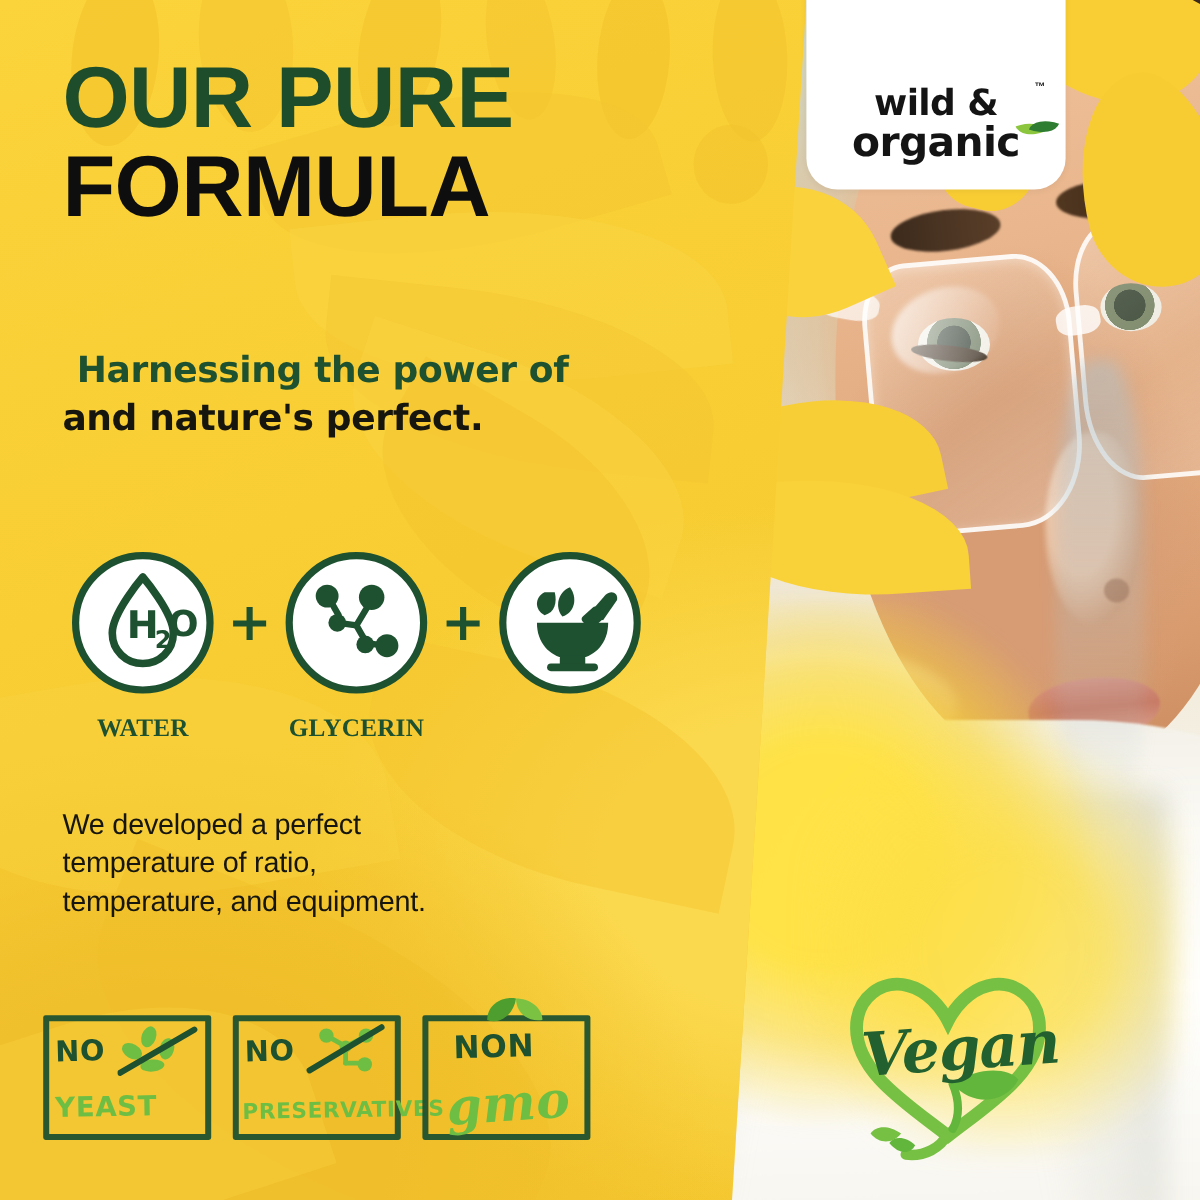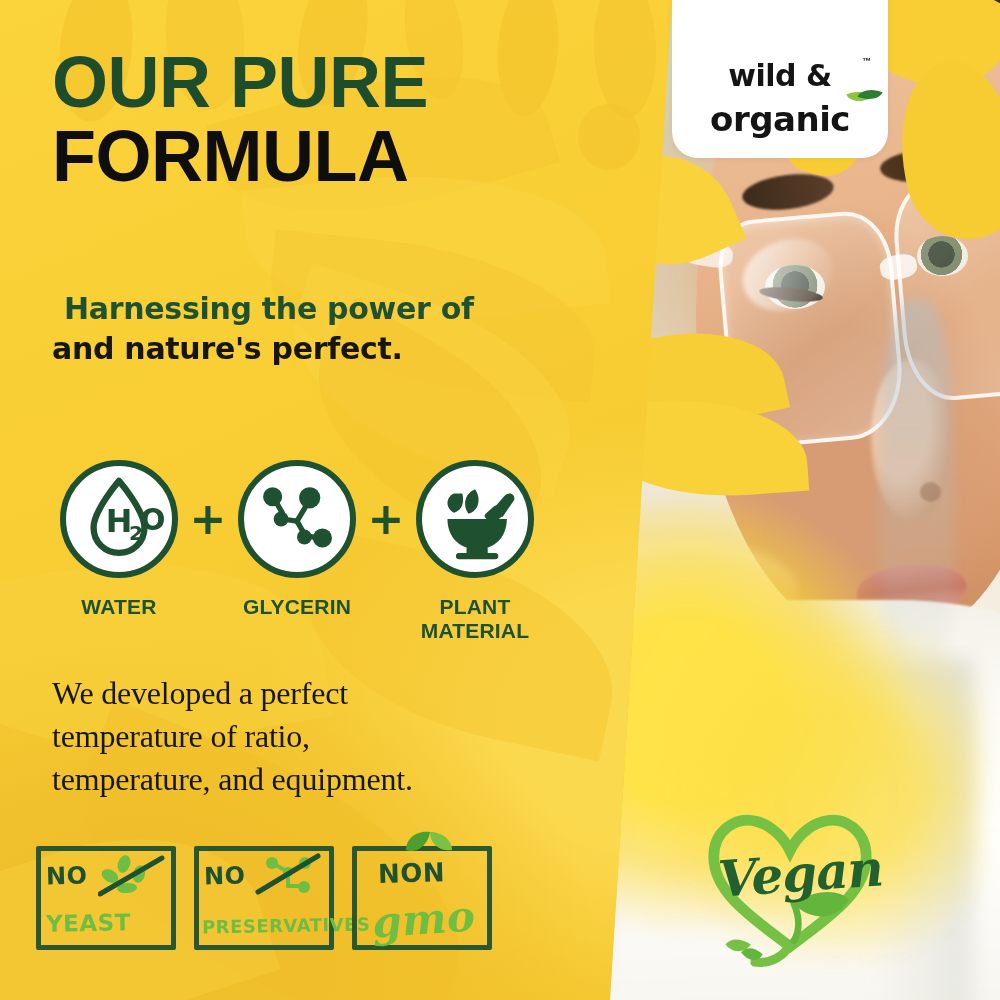--- a/index.html
+++ b/index.html
@@ -185,21 +185,21 @@
     display:flex;align-items:flex-end;justify-content:center;
     padding-bottom:22px;box-sizing:border-box;
     box-shadow:0 1px 6px rgba(0,0,0,.06);
   }
   .logo-inner{position:relative;width:174px;text-align:center;}
   .logo-l1,.logo-l2{
     font-family:"DejaVu Sans", sans-serif;
     font-weight:700;color:#141414;line-height:.94;letter-spacing:-.5px;
   }
   .logo-l1{font-size:30px;}
-  .logo-l2{font-size:34px;margin-top:14px;}
+  .logo-l2{font-size:34px;margin-top:3px;}
   .logo-tm{
     position:absolute;right:-4px;top:-6px;
     font-size:9px;font-weight:700;color:#141414;
   }
   .logo-leaf-a,.logo-leaf-b{position:absolute;}
   .logo-leaf-a{
     right:-2px;top:28px;width:21px;height:13px;
     background:#8CC63F;border-radius:0 100% 0 100%;
     transform:rotate(-22deg);
   }
@@ -234,35 +234,35 @@
     display:flex;align-items:flex-start;
   }
   .ing{width:134px;display:flex;flex-direction:column;align-items:center;}
   .ing-circle{
     width:118px;height:118px;border-radius:50%;
     background:#ffffff;border:6px solid #1E5130;
     box-sizing:border-box;position:relative;
   }
   .ing-label{
     margin-top:17px;text-align:center;
-    font-family:Liberation Sans, sans-serif;
+    font-family:Liberation Serif, serif;
     font-weight:700;font-size:21px;line-height:1.12;
     color:#1E5130;letter-spacing:.2px;
   }
   .plus{
     width:44px;display:flex;align-items:center;justify-content:center;
     height:118px;color:#1E5130;font-size:44px;font-weight:700;
     font-family:"DejaVu Sans", sans-serif;line-height:1;
   }
 
   
   .bodytext{
     position:absolute;left:52px;top:672px;width:460px;
-    font-family:Liberation Serif, serif;
-    font-weight:400;font-size:32px;line-height:1.34;color:#16160F;
+    font-family:Liberation Sans, sans-serif;
+    font-weight:400;font-size:24px;line-height:1.34;color:#16160F;
     letter-spacing:-.2px;
   }
   .bodytext span{display:block;}
 
   
   .badges{
     position:absolute;left:36px;top:846px;
     display:flex;gap:18px;
   }
   .badge{
@@ -428,24 +428,20 @@
             <path d="M30 26 C22 30 22 40 30 44 C38 42 40 34 38 26 Z"></path>
             <path d="M50 22 C40 26 38 38 44 45 C54 42 56 30 50 22 Z"></path>
             <path d="M64 44 L78 28 C82 24 88 26 87 32 L76 48 Z"></path>
             <rect x="60" y="40" width="16" height="12" rx="3" transform="rotate(-42 68 46)"></rect>
             <path d="M24 50 L80 50 C80 66 70 76 58 78 L46 78 C34 76 24 66 24 50 Z"></path>
             <rect x="42" y="76" width="20" height="8" rx="2"></rect>
             <rect x="32" y="82" width="40" height="6" rx="3"></rect>
           </g>
         </svg>
       </div>
-      <div class="ing-label">
-        <span>PLANT</span><br>
-        <span>MATERIAL</span>
-      </div>
     </div>
 
   </div>
 
   <div class="bodytext">
     <span>We developed a perfect</span>
     <span>temperature of ratio,</span>
     <span>temperature, and equipment.</span>
   </div>
 

